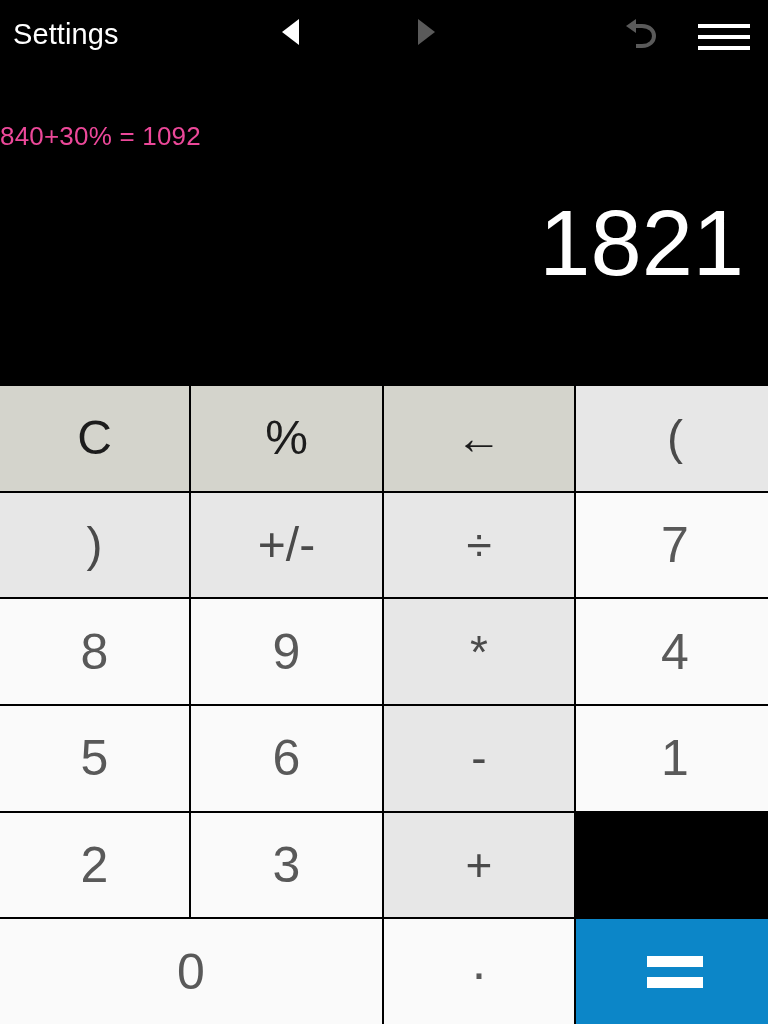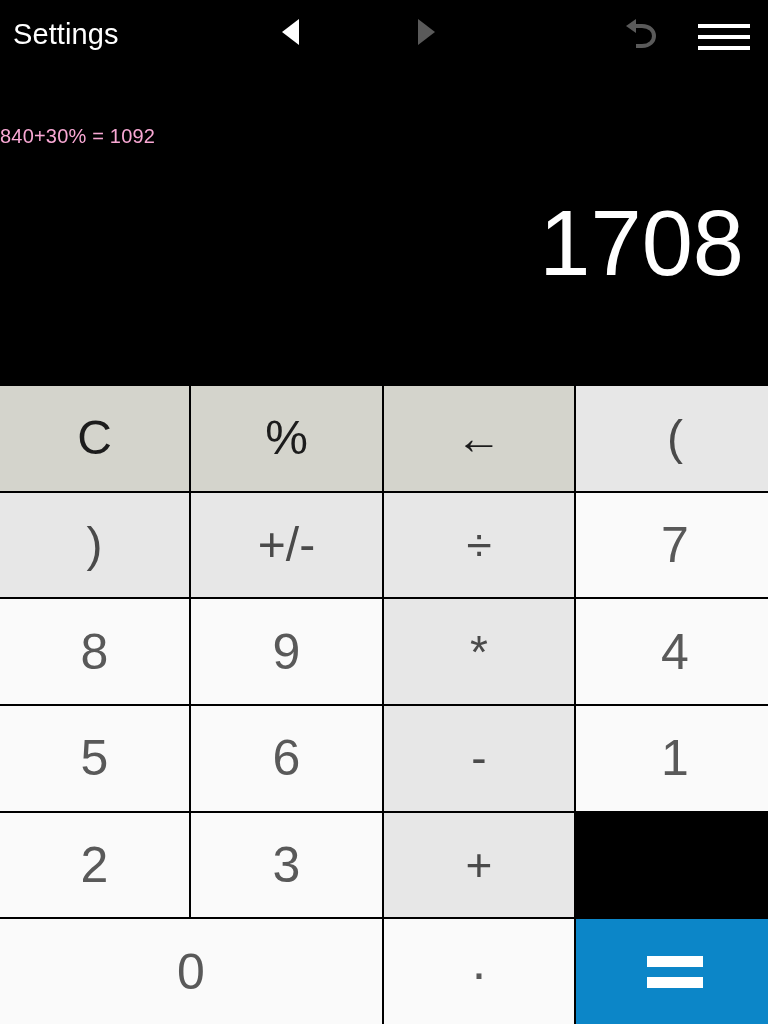--- a/index.html
+++ b/index.html
@@ -104,23 +104,23 @@
   .display {
     position: relative;
     flex: 1 1 auto;
     background: #000000;
     overflow: hidden;
   }
   .expression {
     position: absolute;
     left: 0px;
     top: 50px;
-    font-size: 20px;
+    font-size: 26px;
     line-height: 36px;
-    color: #f9a8d4;
+    color: #ec4899;
     white-space: nowrap;
     letter-spacing: 0.2px;
   }
   .result {
     position: absolute;
     right: 24px;
     top: 125px;
     font-size: 92px;
     line-height: 100px;
     color: #ffffff;
@@ -202,21 +202,21 @@
 
     <div class="menu-btn">
       <span class="bar"></span>
       <span class="bar"></span>
       <span class="bar"></span>
     </div>
   </div>
 
   <div class="display">
     <div class="expression">840+30% = 1092</div>
-    <div class="result">1708</div>
+    <div class="result">1821</div>
   </div>
 
   <div class="keypad" id="keypad">
       <div class="key clear">
         <span>C</span>
       </div>
       <div class="key clear">
         <span>%</span>
       </div>
       <div class="key clear">

